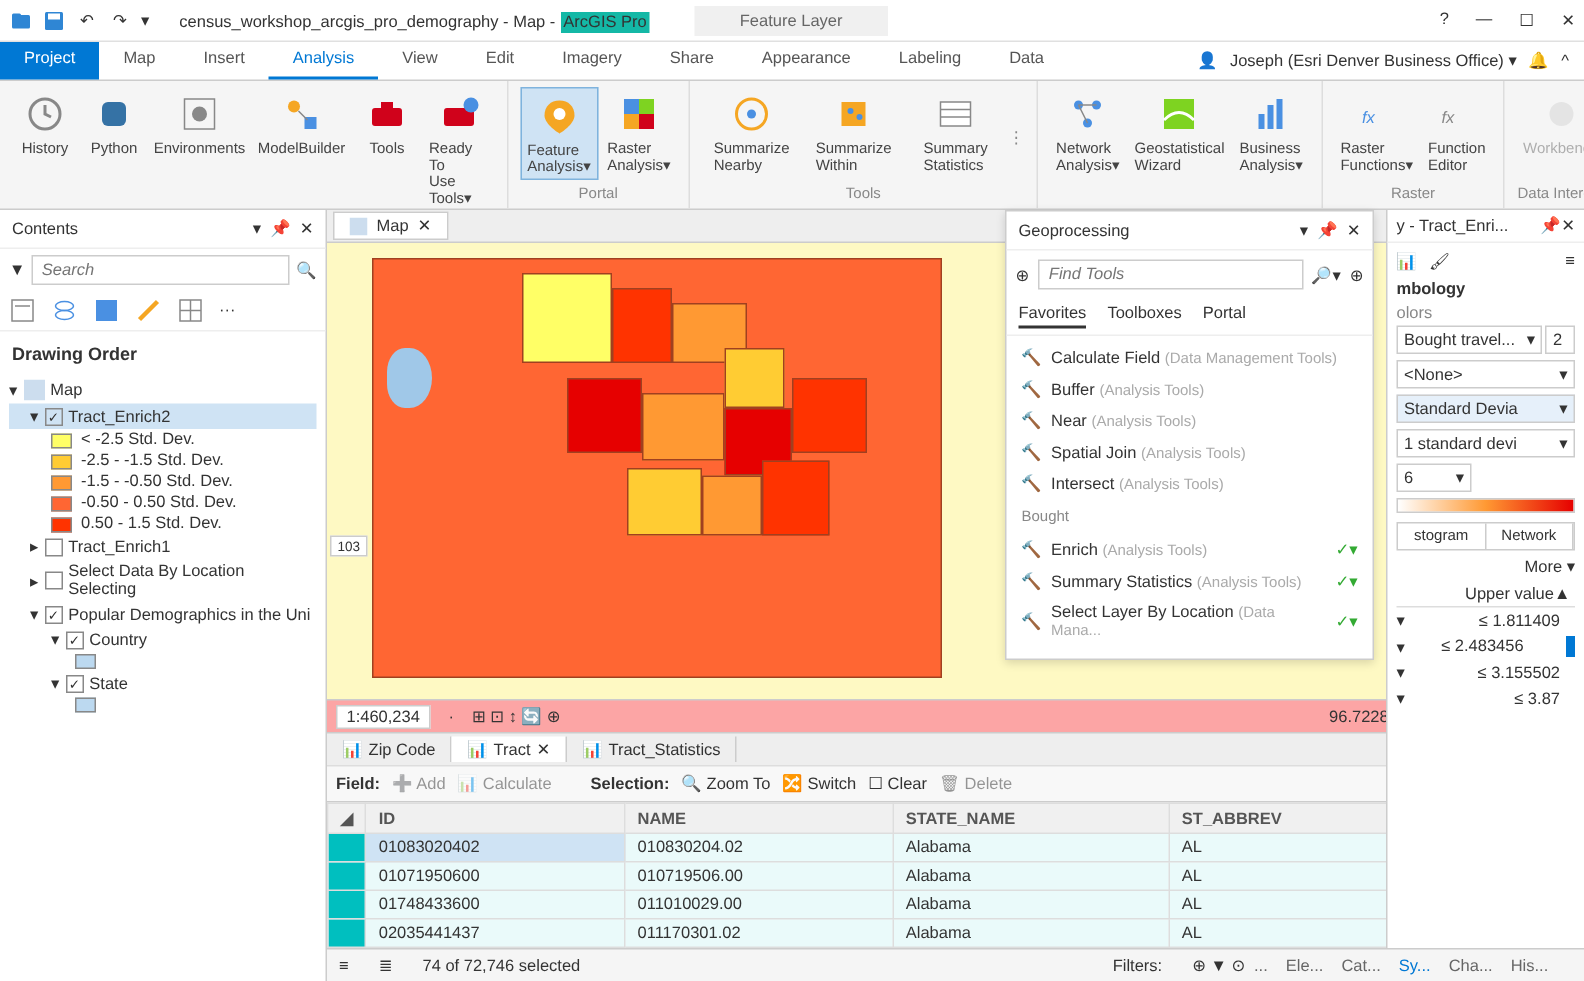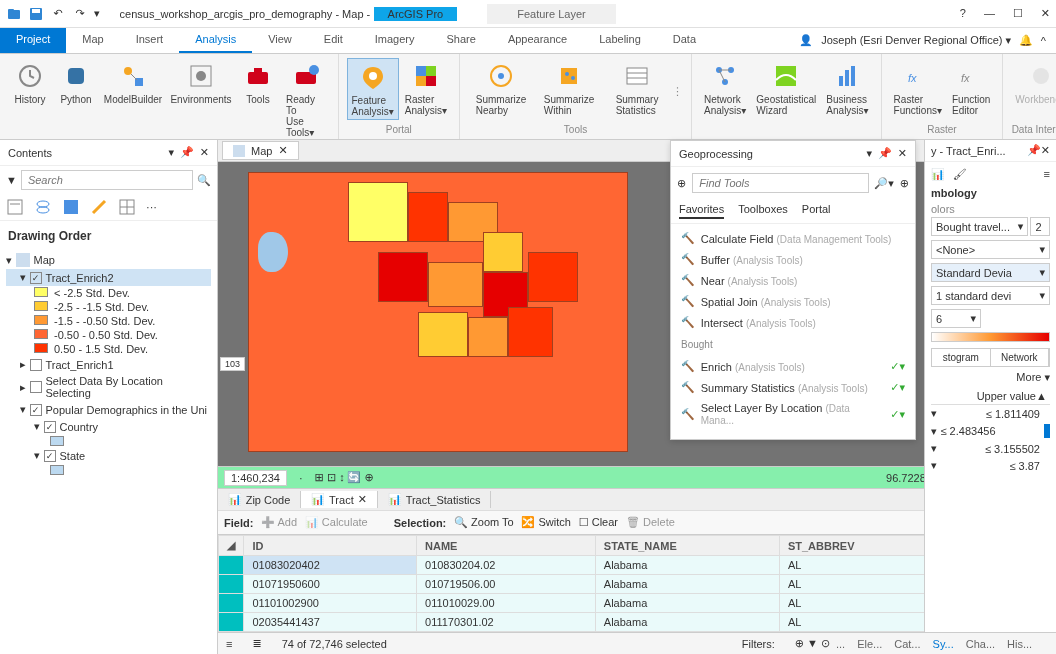--- a/index.html
+++ b/index.html
@@ -1,21 +1,21 @@
 <!DOCTYPE html>
 <html><head>
 <meta charset="utf-8">
 <style>
 *{box-sizing:border-box;margin:0;padding:0;font-family:"Segoe UI",Arial,sans-serif;font-size:11px;color:#333}
 body{background:#fff;width:1056px;height:654px;overflow:hidden;position:relative}
 .titlebar{height:28px;background:#fff;border-bottom:1px solid #e0e0e0;display:flex;align-items:center;padding:0 6px}
 .qat{display:flex;gap:6px;align-items:center}
 .qat-icon{width:16px;height:16px;display:flex;align-items:center;justify-content:center}
 .title-text{margin-left:20px;color:#666;font-size:12px}
-.highlight{background:#0ea5e9;padding:1px 14px}
+.highlight{background:#14b8a6;padding:1px 2px}
 .feature-layer-tab{margin-left:30px;background:#f0f0f0;padding:4px 30px;color:#666}
 .win-controls{margin-left:auto;display:flex;gap:18px;color:#888;font-size:14px}
 .ribbon-tabs{height:26px;display:flex;align-items:stretch;background:#fff;border-bottom:1px solid #ccc}
 .ribbon-tab{padding:5px 16px;color:#555;cursor:pointer}
 .ribbon-tab.project{background:#0078d4;color:#fff}
 .ribbon-tab.active{color:#0078d4;border-bottom:2px solid #0078d4}
 .user-area{margin-left:auto;display:flex;align-items:center;gap:8px;padding-right:10px;color:#666}
 .ribbon-body{height:86px;background:#f5f5f5;border-bottom:1px solid #ccc;display:flex}
 .ribbon-group{border-right:1px solid #ddd;padding:4px 8px;display:flex;flex-direction:column;align-items:center}
 .ribbon-buttons{display:flex;gap:2px;flex:1;align-items:flex-start}
@@ -30,28 +30,28 @@
 .pane-header{padding:6px 8px;display:flex;align-items:center;font-size:12px;color:#444;border-bottom:1px solid #eee}
 .pane-tools{margin-left:auto;display:flex;gap:6px;color:#888}
 .search-row{padding:4px 6px;display:flex;gap:4px;align-items:center}
 .search-input{flex:1;border:1px solid #ccc;padding:3px 6px;font-style:italic;color:#888}
 .toolbar-icons{padding:4px 6px;display:flex;gap:10px;align-items:center;border-bottom:1px solid #eee}
 .tb-icon{width:18px;height:18px}
 .drawing-order{padding:8px;font-weight:bold;font-size:12px}
 .toc{padding:0 6px;overflow:auto;flex:1}
 .toc-item{padding:2px 0;display:flex;align-items:center;gap:4px}
 .toc-item.selected{background:#cfe3f4}
-.legend-row{display:flex;align-items:flex-start;gap:6px;padding:1px 0 1px 28px}
+.legend-row{display:flex;align-items:flex-end;gap:6px;padding:1px 0 1px 28px}
 .swatch{width:14px;height:10px;border:1px solid #888}
 .map-area{flex:1;display:flex;flex-direction:column;position:relative}
 .map-tab-row{height:22px;background:#eee;display:flex;align-items:center;padding:0 4px;border-bottom:1px solid #ccc}
 .map-tab{background:#fff;padding:2px 10px;border:1px solid #ccc;display:flex;gap:6px;align-items:center}
-.map-canvas{flex:1;background:#737373;position:relative;overflow:hidden}
+.map-canvas{flex:1;background:#fef9c3;position:relative;overflow:hidden}
 .tract-shape{position:absolute;border:1px solid #a04020}
-.map-status{height:22px;background:#86efac;border-top:1px solid #ccc;display:flex;align-items:center;padding:4px 6px;gap:12px;font-size:10px;color:#555}
+.map-status{height:22px;background:#fca5a5;border-top:1px solid #ccc;display:flex;align-items:center;padding:4px 6px;gap:12px;font-size:10px;color:#555}
 .attr-tabs{height:22px;background:#eee;display:flex;align-items:center;border-top:1px solid #ccc}
 .attr-tab{padding:2px 10px;border-right:1px solid #ccc;display:flex;gap:4px;align-items:center}
 .attr-tab.active{background:#fff}
 .attr-toolbar{height:24px;background:#f8f8f8;border-top:1px solid #ddd;display:flex;align-items:center;padding:0 6px;gap:8px;font-size:10px;color:#666}
 .attr-table{border-top:1px solid #ccc}
 .attr-table table{width:100%;border-collapse:collapse}
 .attr-table th,.attr-table td{border:1px solid #ddd;padding:3px 8px;text-align:left;font-size:11px}
 .attr-table th{background:#f0f0f0;color:#555}
 .attr-table tr.sel td:first-child{background:#00bfbf;color:#fff}
 .attr-table tr.sel{background:#eafafa}
@@ -119,21 +119,21 @@
   <div class="ribbon-tab active">Analysis</div>
   <div class="ribbon-tab">View</div>
   <div class="ribbon-tab">Edit</div>
   <div class="ribbon-tab">Imagery</div>
   <div class="ribbon-tab">Share</div>
   <div class="ribbon-tab">Appearance</div>
   <div class="ribbon-tab">Labeling</div>
   <div class="ribbon-tab">Data</div>
   <div class="user-area">
     <span style="color:#6a6">👤</span>
-    <span>Joseph (Esri Denver Regional Office) ▾</span>
+    <span>Joseph (Esri Denver Business Office) ▾</span>
     <span>🔔</span>
     <span>^</span>
   </div>
 </div>
 
 <div class="ribbon-body">
   <div class="ribbon-group">
     <div class="ribbon-buttons">
       <div class="ribbon-btn">
           <div class="ribbon-icon">
@@ -148,35 +148,35 @@
           <div class="ribbon-icon">
             <svg width="28" height="28">
               <rect x="6" y="6" width="16" height="16" rx="4" fill="#3572a5"></rect>
             </svg>
           </div>
           <div class="ribbon-label">Python</div>
         </div>
       <div class="ribbon-btn wide">
           <div class="ribbon-icon">
             <svg width="28" height="28">
+              <rect x="4" y="4" width="20" height="20" fill="none" stroke="#888"></rect>
+              <circle cx="14" cy="14" r="5" fill="#888"></circle>
+            </svg>
+          </div>
+          <div class="ribbon-label">Environments</div>
+        </div>
+      <div class="ribbon-btn wide">
+          <div class="ribbon-icon">
+            <svg width="28" height="28">
               <circle cx="9" cy="9" r="4" fill="#f5a623"></circle>
               <rect x="16" y="16" width="8" height="8" fill="#4a90e2"></rect>
               <line x1="12" y1="12" x2="18" y2="18" stroke="#888"></line>
             </svg>
           </div>
           <div class="ribbon-label">ModelBuilder</div>
-        </div>
-      <div class="ribbon-btn wide">
-          <div class="ribbon-icon">
-            <svg width="28" height="28">
-              <rect x="4" y="4" width="20" height="20" fill="none" stroke="#888"></rect>
-              <circle cx="14" cy="14" r="5" fill="#888"></circle>
-            </svg>
-          </div>
-          <div class="ribbon-label">Environments</div>
         </div>
       <div class="ribbon-btn">
           <div class="ribbon-icon">
             <svg width="28" height="28">
               <rect x="4" y="10" width="20" height="12" rx="2" fill="#d0021b"></rect>
               <rect x="10" y="6" width="8" height="6" fill="#d0021b"></rect>
             </svg>
           </div>
           <div class="ribbon-label">Tools</div>
         </div>
@@ -520,21 +520,21 @@
             <tr class="sel">
               <td></td>
               <td>01071950600</td>
               <td>010719506.00</td>
               <td>Alabama</td>
               <td>AL</td>
               <td></td>
             </tr>
             <tr class="sel">
               <td></td>
-              <td>01101002900</td>
+              <td>01748433600</td>
               <td>011010029.00</td>
               <td>Alabama</td>
               <td>AL</td>
               <td></td>
             </tr>
             <tr class="sel">
               <td></td>
               <td>02035441437</td>
               <td>011170301.02</td>
               <td>Alabama</td>
@@ -673,21 +673,21 @@
           <span style="width:14px">▲</span>
         </div>
       <div id="sym-classes">
           <div class="sym-class-row">
             <span>▾</span>
             <span style="flex:1;text-align:right">≤  1.811409</span>
             <span style="width:6px"></span>
           </div>
           <div class="sym-class-row">
             <span>▾</span>
-            <span style="flex:1;text-align:left">≤  2.483456</span>
+            <span style="flex:1;text-align:center">≤  2.483456</span>
             <span style="width:6px;height:14px;background:#0078d4;margin-left:4px"></span>
           </div>
           <div class="sym-class-row">
             <span>▾</span>
             <span style="flex:1;text-align:right">≤  3.155502</span>
             <span style="width:6px"></span>
           </div>
           <div class="sym-class-row">
             <span>▾</span>
             <span style="flex:1;text-align:right">≤  3.87</span>

